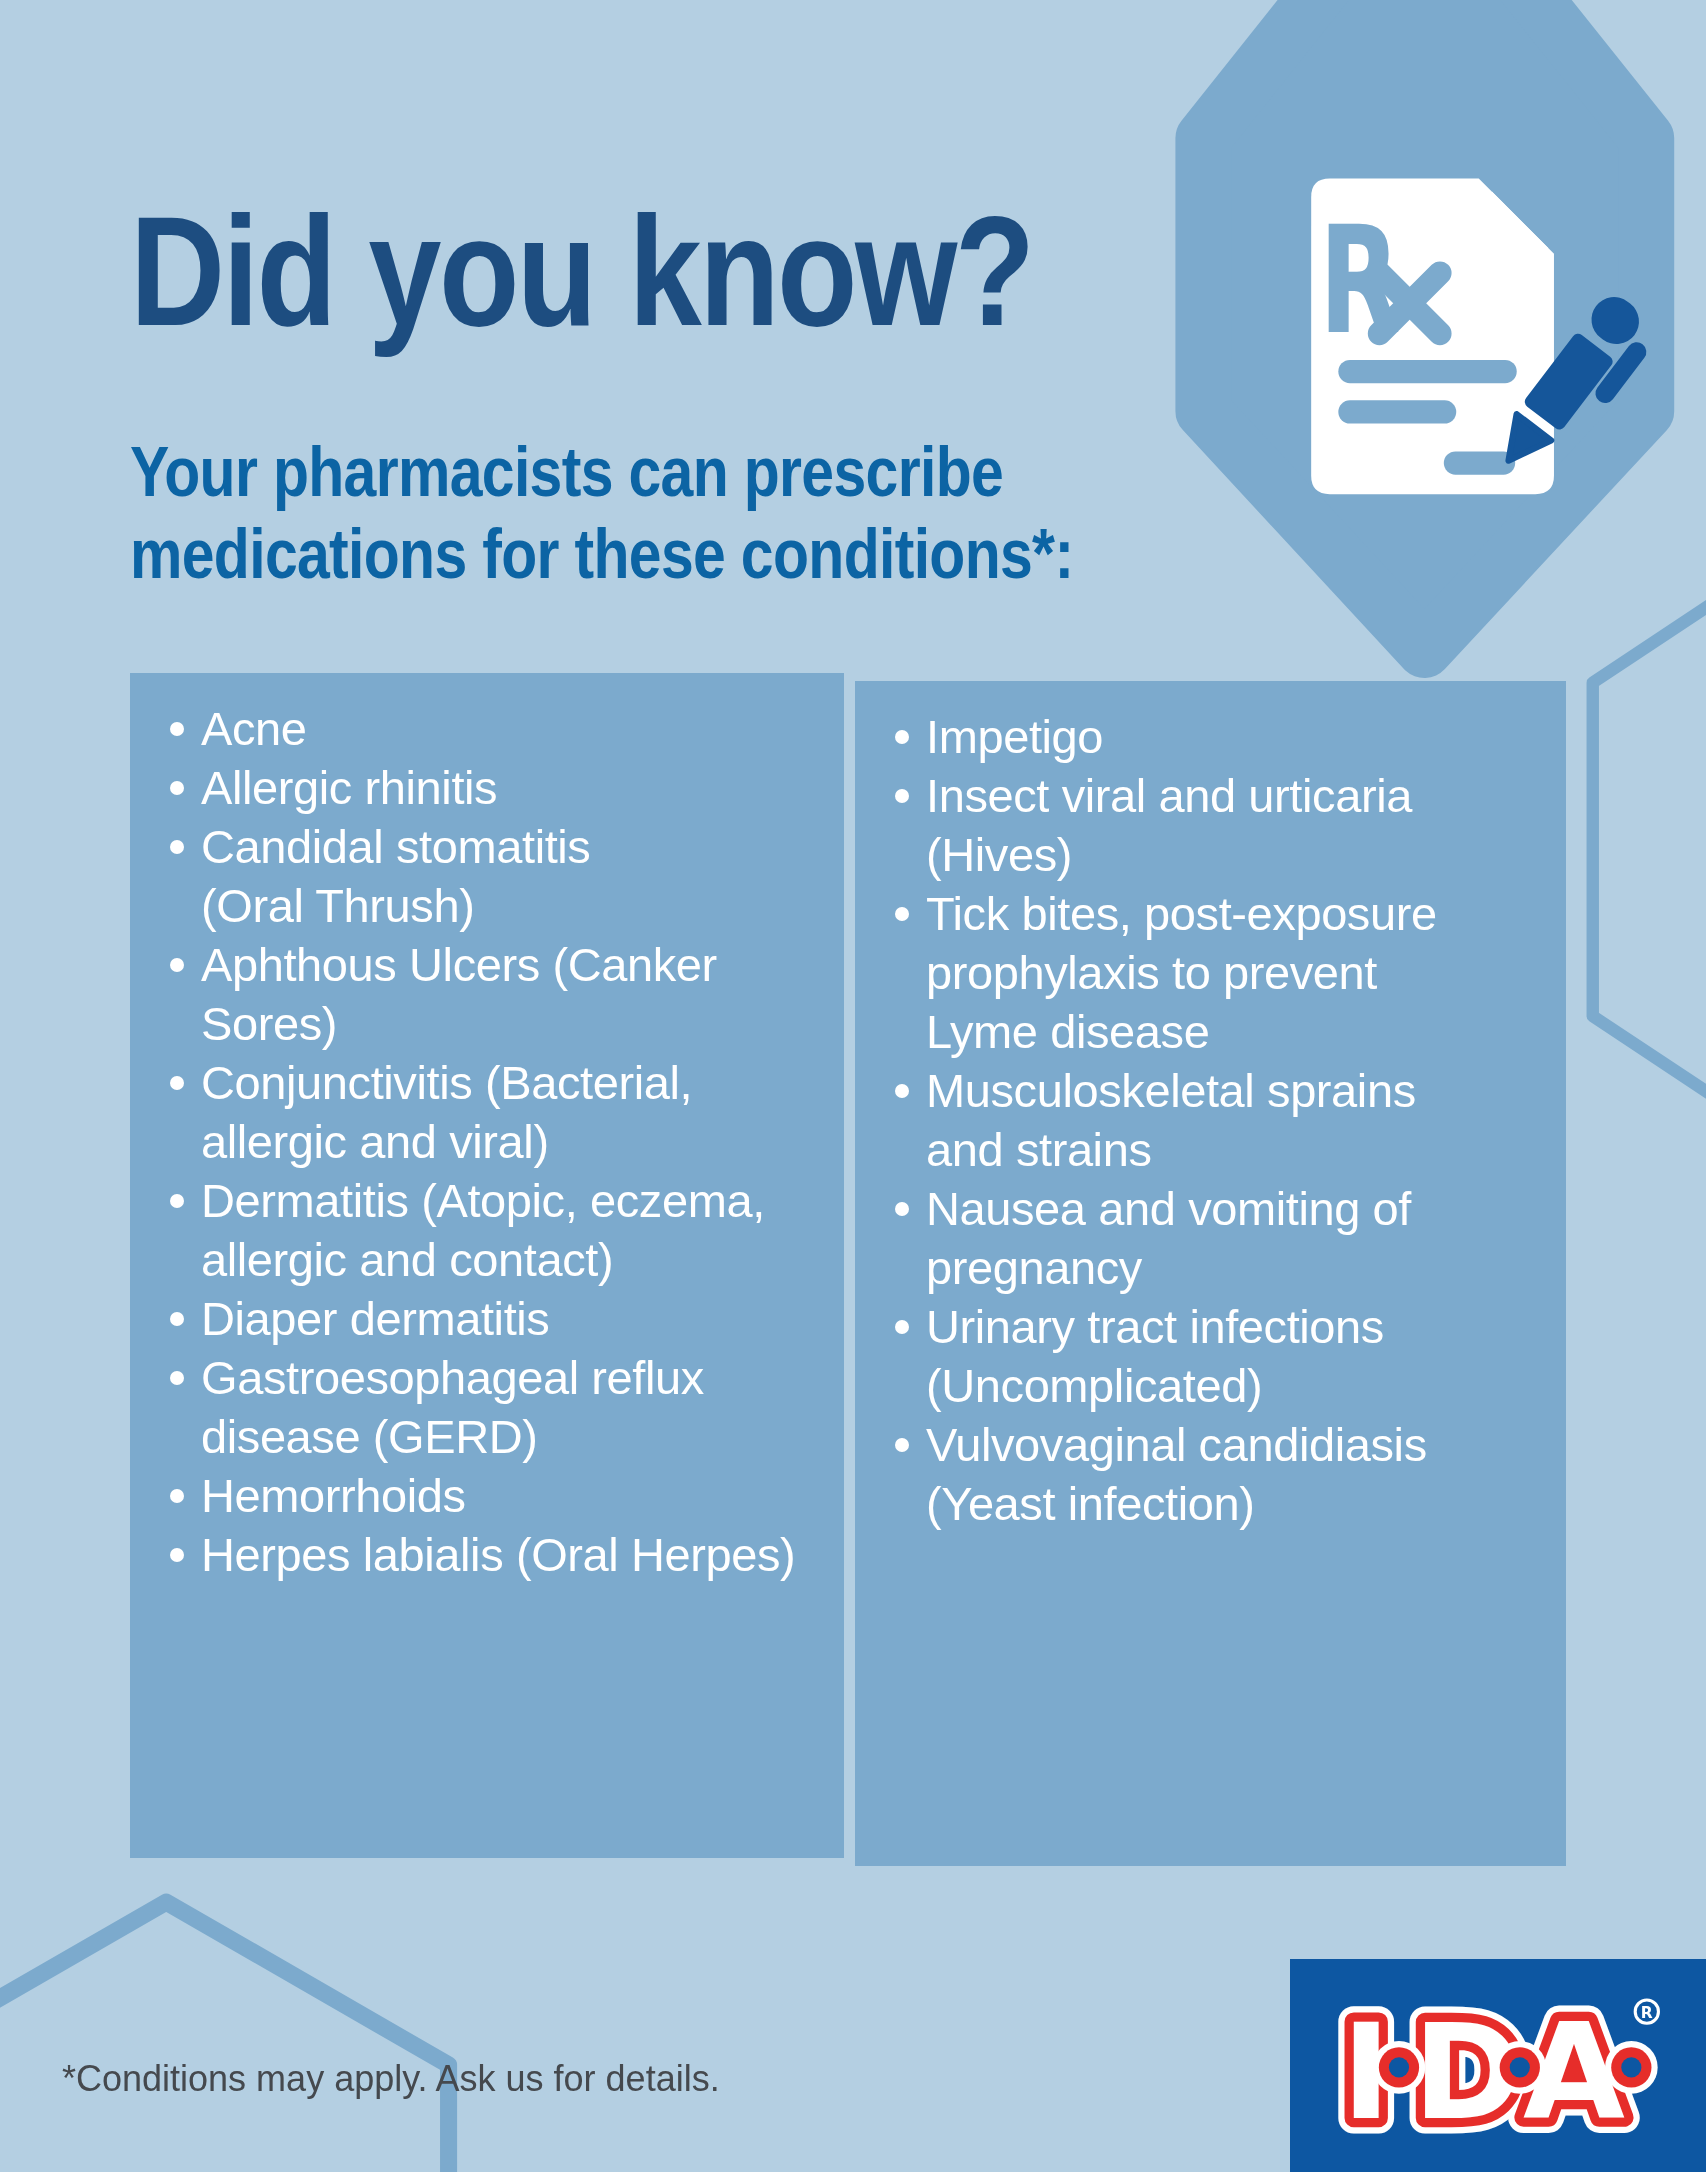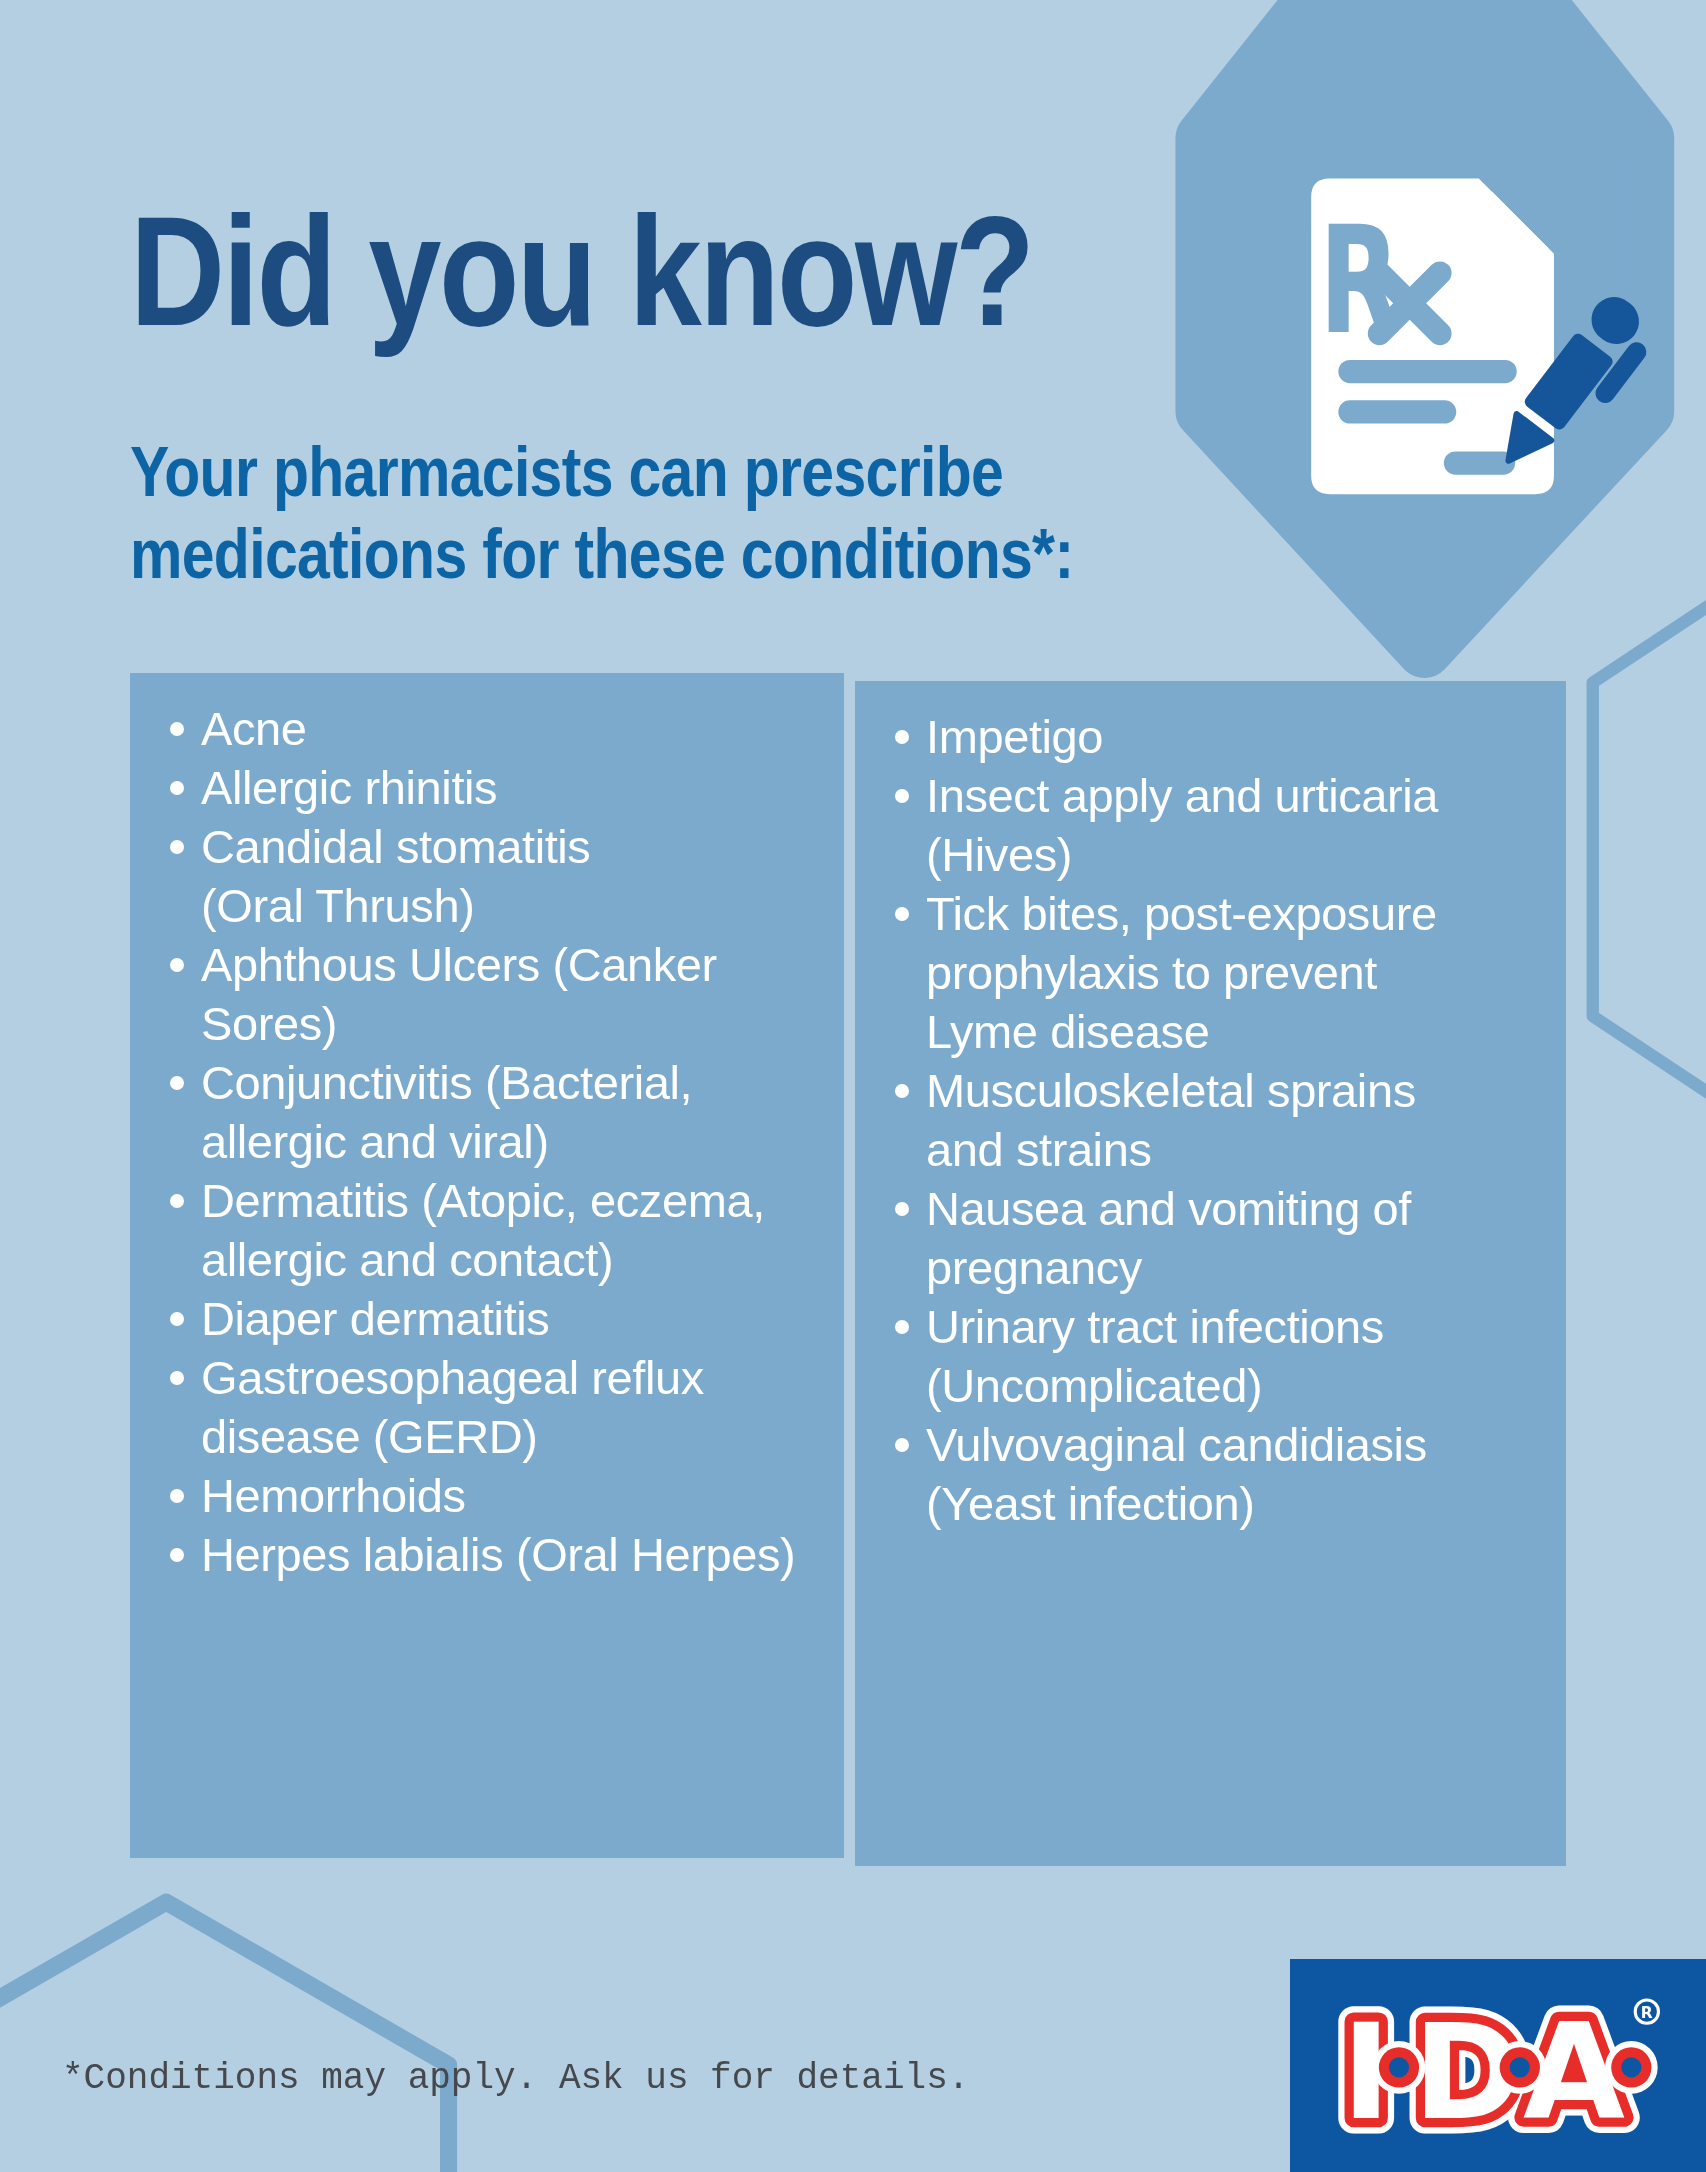--- a/index.html
+++ b/index.html
@@ -31,21 +31,21 @@
   .cond-list li{
     position:relative;color:#ffffff;font-size:47px;line-height:59px;
     letter-spacing:-0.4px;white-space:pre-line;
   }
   .cond-list li::before{
     content:"";position:absolute;left:-31px;top:22.5px;width:14px;height:14px;
     border-radius:50%;background:#ffffff;
   }
   .footnote{
     position:absolute;left:62px;top:2058px;
-    font-size:36px;color:#45494e;letter-spacing:0px;font-family:Liberation Mono, monospace;
+    font-size:36px;color:#45494e;letter-spacing:0px;
   }
   .logo-box{
     position:absolute;left:1290px;top:1959px;width:417px;height:213px;
     background:#0d57a2;
   }
   .logo-box svg{display:block;width:417px;height:213px;}
 </style>
 </head>
 <body>
 
@@ -107,21 +107,21 @@
         <li>Diaper dermatitis</li>
         <li>Gastroesophageal reflux
 disease (GERD)</li>
         <li>Hemorrhoids</li>
         <li>Herpes labialis (Oral Herpes)</li>
       </ul>
   </div>
   <div class="panel right">
     <ul class="cond-list">
         <li>Impetigo</li>
-        <li>Insect apply and urticaria
+        <li>Insect viral and urticaria
 (Hives)</li>
         <li>Tick bites, post-exposure
 prophylaxis to prevent
 Lyme disease</li>
         <li>Musculoskeletal sprains
 and strains</li>
         <li>Nausea and vomiting of
 pregnancy</li>
         <li>Urinary tract infections
 (Uncomplicated)</li>

